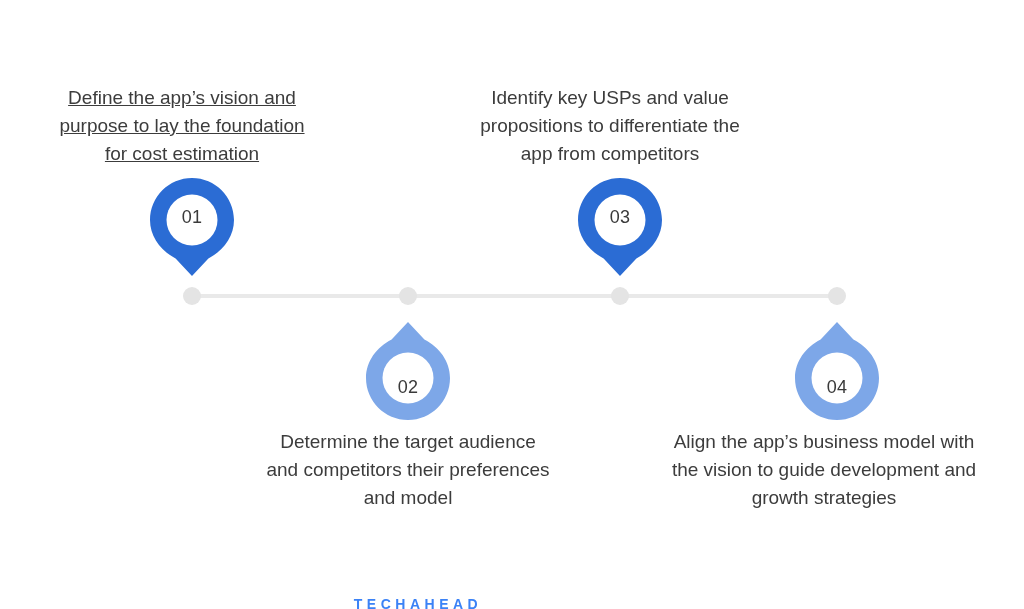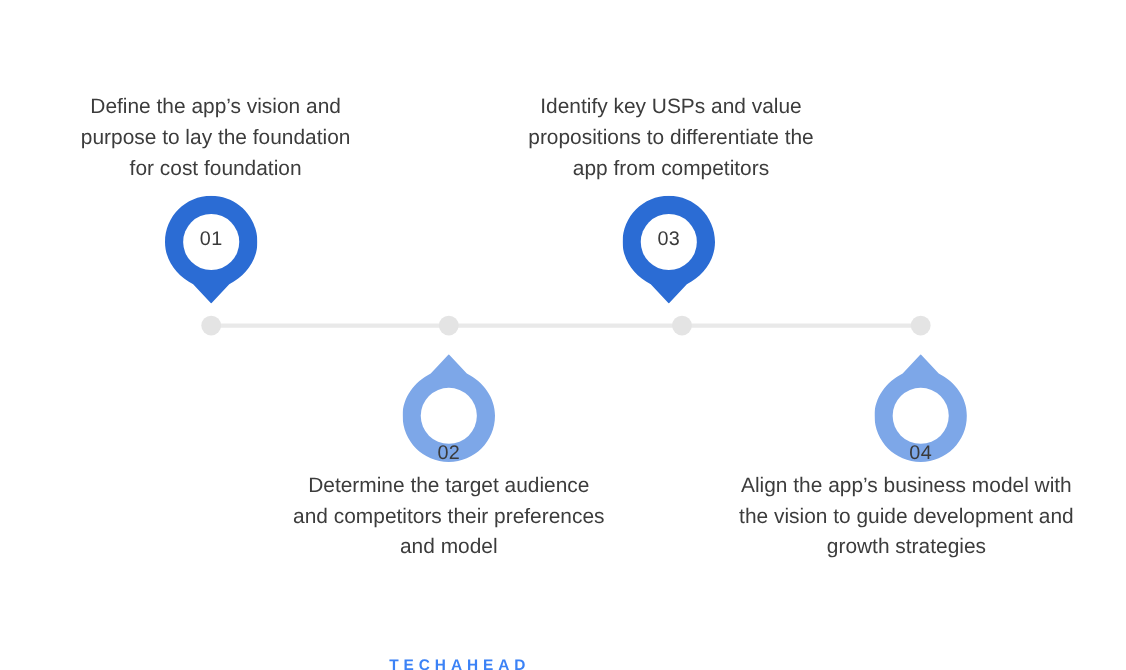--- a/index.html
+++ b/index.html
@@ -65,39 +65,39 @@
     width: 84px;
     text-align: center;
     font-size: 18px;
     color: #3a3a3a;
     font-family: "Liberation Sans", sans-serif;
     letter-spacing: 0.3px;
   }
   
   .pin.down .pin-number { top: 29px; }
   
-  .pin.up .pin-number { top: 55px; margin-top: 24px; }
+  .pin.up .pin-number { top: 55px; }
 
   .pin.p1 { left: 150px; top: 178px; }
-  .pin.p3 { left: 566px; top: 178px; }
+  .pin.p3 { left: 578px; top: 178px; }
   .pin.p2 { left: 366px; top: 322px; }
   .pin.p4 { left: 795px; top: 322px; }
 
   
   .step-text {
     position: absolute;
     font-size: 19px;
     line-height: 28px;
     color: #3c3c3c;
     text-align: center;
     font-family: "Liberation Sans", sans-serif;
   }
   .step-text .line { display: block; white-space: nowrap; }
 
-  .text-1 { left: 38px;  top: 84px;  width: 316px; }
+  .text-1 { left: 24px;  top: 84px;  width: 316px; text-decoration: underline; }
   .text-3 { left: 452px; top: 84px;  width: 316px; }
   .text-2 { left: 238px; top: 428px; width: 340px; }
   .text-4 { left: 648px; top: 428px; width: 352px; }
 
   
   .watermark {
     position: absolute;
     left: 0;
     top: 596px;
     width: 836px;
@@ -116,21 +116,21 @@
 
   <div class="timeline-line"></div>
   <div class="timeline-dot d1"></div>
   <div class="timeline-dot d2"></div>
   <div class="timeline-dot d3"></div>
   <div class="timeline-dot d4"></div>
 
   <div class="step-text text-1">
     <span class="line">Define the app’s vision and</span>
     <span class="line">purpose to lay the foundation</span>
-    <span class="line">for cost foundation</span>
+    <span class="line">for cost estimation</span>
   </div>
   <div class="pin down p1">
     <svg class="pin-svg" viewBox="0 0 84 98" xmlns="http://www.w3.org/2000/svg">
       <path d="M42 0 C18.8 0 0 18.8 0 42 C0 58.5 10.6 72.8 25.6 80.4 L42 98 L58.4 80.4 C73.4 72.8 84 58.5 84 42 C84 18.8 65.2 0 42 0 Z" fill="#2B6CD4"></path>
       <circle cx="42" cy="42" r="25.5" fill="#ffffff"></circle>
     </svg>
     <span class="pin-number">01</span>
   </div>
 
   <div class="step-text text-3">

